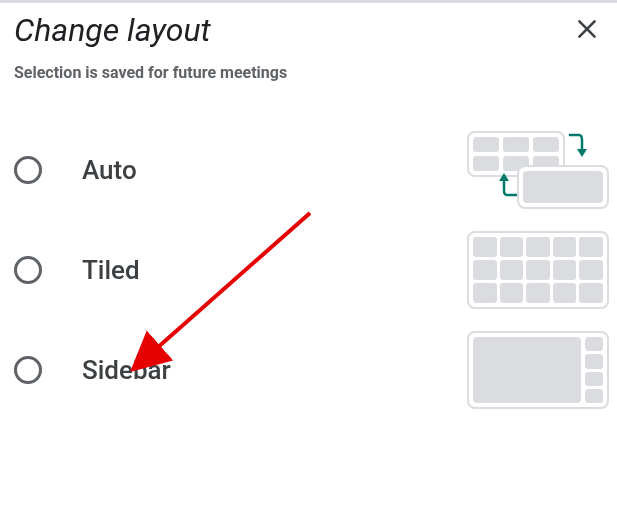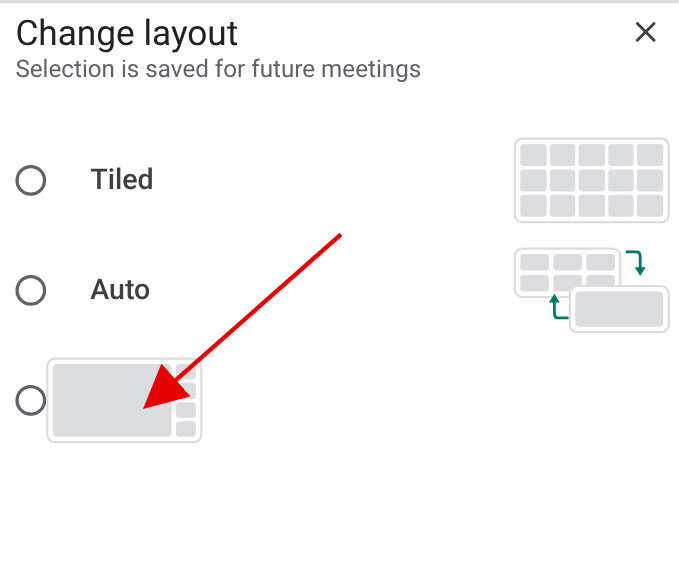--- a/index.html
+++ b/index.html
@@ -9,41 +9,42 @@
       background: #fff;
       color: #202124;
       border-top: 3px solid #d9dce0;
       padding: 8px 14px 0 14px;
       position: relative;
     }
     .header {
       display: flex;
       align-items: flex-end;
       justify-content: space-between;
+      font-style: italic;
     }
     .title {
       font-size: 32px;
       font-weight: 400;
       line-height: 38px;
       letter-spacing: 0px;
     }
     .close-btn {
       width: 40px; height: 40px;
       display: flex; align-items: center; justify-content: center;
       cursor: pointer;
       border-radius: 50%;
       color: #3c4043;
       margin-top: -2px;
       margin-right: -4px;
     }
     .subtitle {
-      font-size: 22px;
+      font-size: 16px;
       color: #5f6368;
-      margin-top: 2px;
-      font-weight: 400;
+      margin-top: 14px;
+      font-weight: 700;
     }
     .options { margin-top: 38px; }
     .option-row {
       display: flex;
       align-items: center;
       height: 100px;
       cursor: pointer;
     }
     .radio {
       width: 28px; height: 28px;
@@ -134,42 +135,20 @@
   <div class="close-btn">
     <svg width="26" height="26" viewBox="0 0 24 24">
         <path fill="none" stroke="#3c4043" stroke-width="2.4" stroke-linecap="round" d="M5 5 L19 19 M19 5 L5 19"></path>
       </svg>
   </div>
 </div>
 
 <div class="subtitle">Selection is saved for future meetings</div>
 
 <div class="options">
-
-  <div class="option-row">
-    <div class="radio"></div>
-    <div class="opt-label">Tiled</div>
-    <div class="thumb thumb-tiled">
-      <div class="tiled-cell"></div>
-        <div class="tiled-cell"></div>
-        <div class="tiled-cell"></div>
-        <div class="tiled-cell"></div>
-        <div class="tiled-cell"></div>
-      <div class="tiled-cell"></div>
-        <div class="tiled-cell"></div>
-        <div class="tiled-cell"></div>
-        <div class="tiled-cell"></div>
-        <div class="tiled-cell"></div>
-      <div class="tiled-cell"></div>
-        <div class="tiled-cell"></div>
-        <div class="tiled-cell"></div>
-        <div class="tiled-cell"></div>
-        <div class="tiled-cell"></div>
-    </div>
-  </div>
 
   <div class="option-row">
     <div class="radio"></div>
     <div class="opt-label">Auto</div>
     <div class="thumb thumb-auto">
       <div class="auto-back">
           <div></div>
           <div></div>
           <div></div>
           <div></div>
@@ -183,23 +162,46 @@
       <svg class="arrow-up" width="22" height="30" viewBox="0 0 22 30">
           <path fill="none" stroke="#00796b" stroke-width="2.5" d="M20 26 H10 C7 26 7 23 7 21 V8"></path>
           <path fill="#00796b" d="M2 12 L7 4 L12 12 Z"></path>
         </svg>
       <div class="auto-front">
           <div></div>
         </div>
     </div>
   </div>
 
-
   <div class="option-row">
     <div class="radio"></div>
+    <div class="opt-label">Tiled</div>
+    <div class="thumb thumb-tiled">
+      <div class="tiled-cell"></div>
+        <div class="tiled-cell"></div>
+        <div class="tiled-cell"></div>
+        <div class="tiled-cell"></div>
+        <div class="tiled-cell"></div>
+      <div class="tiled-cell"></div>
+        <div class="tiled-cell"></div>
+        <div class="tiled-cell"></div>
+        <div class="tiled-cell"></div>
+        <div class="tiled-cell"></div>
+      <div class="tiled-cell"></div>
+        <div class="tiled-cell"></div>
+        <div class="tiled-cell"></div>
+        <div class="tiled-cell"></div>
+        <div class="tiled-cell"></div>
+    </div>
+  </div>
+
+
+  <div class="option-row">
+    <div class="radio"></div>
+    <div class="opt-label">Sidebar</div>
     <div class="thumb thumb-side">
       <div class="side-main"></div>
       <div class="side-col">
           <div class="side-cell"></div>
           <div class="side-cell"></div>
           <div class="side-cell"></div>
           <div class="side-cell"></div>
         </div>
     </div>
   </div>

